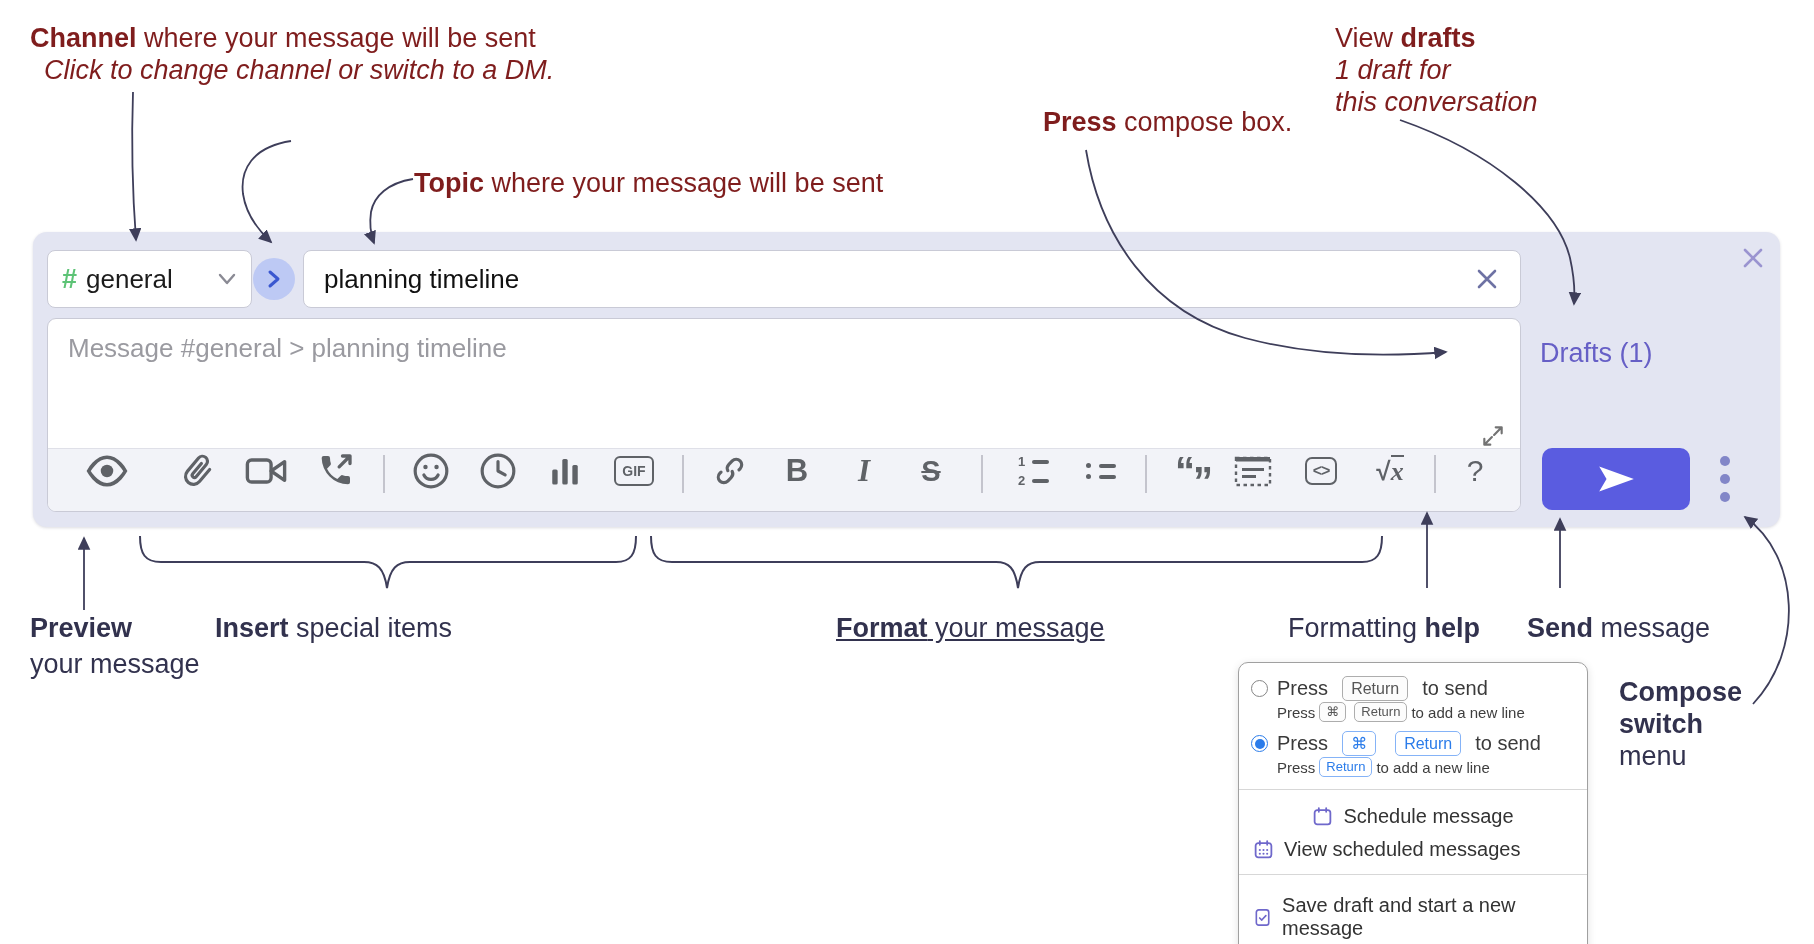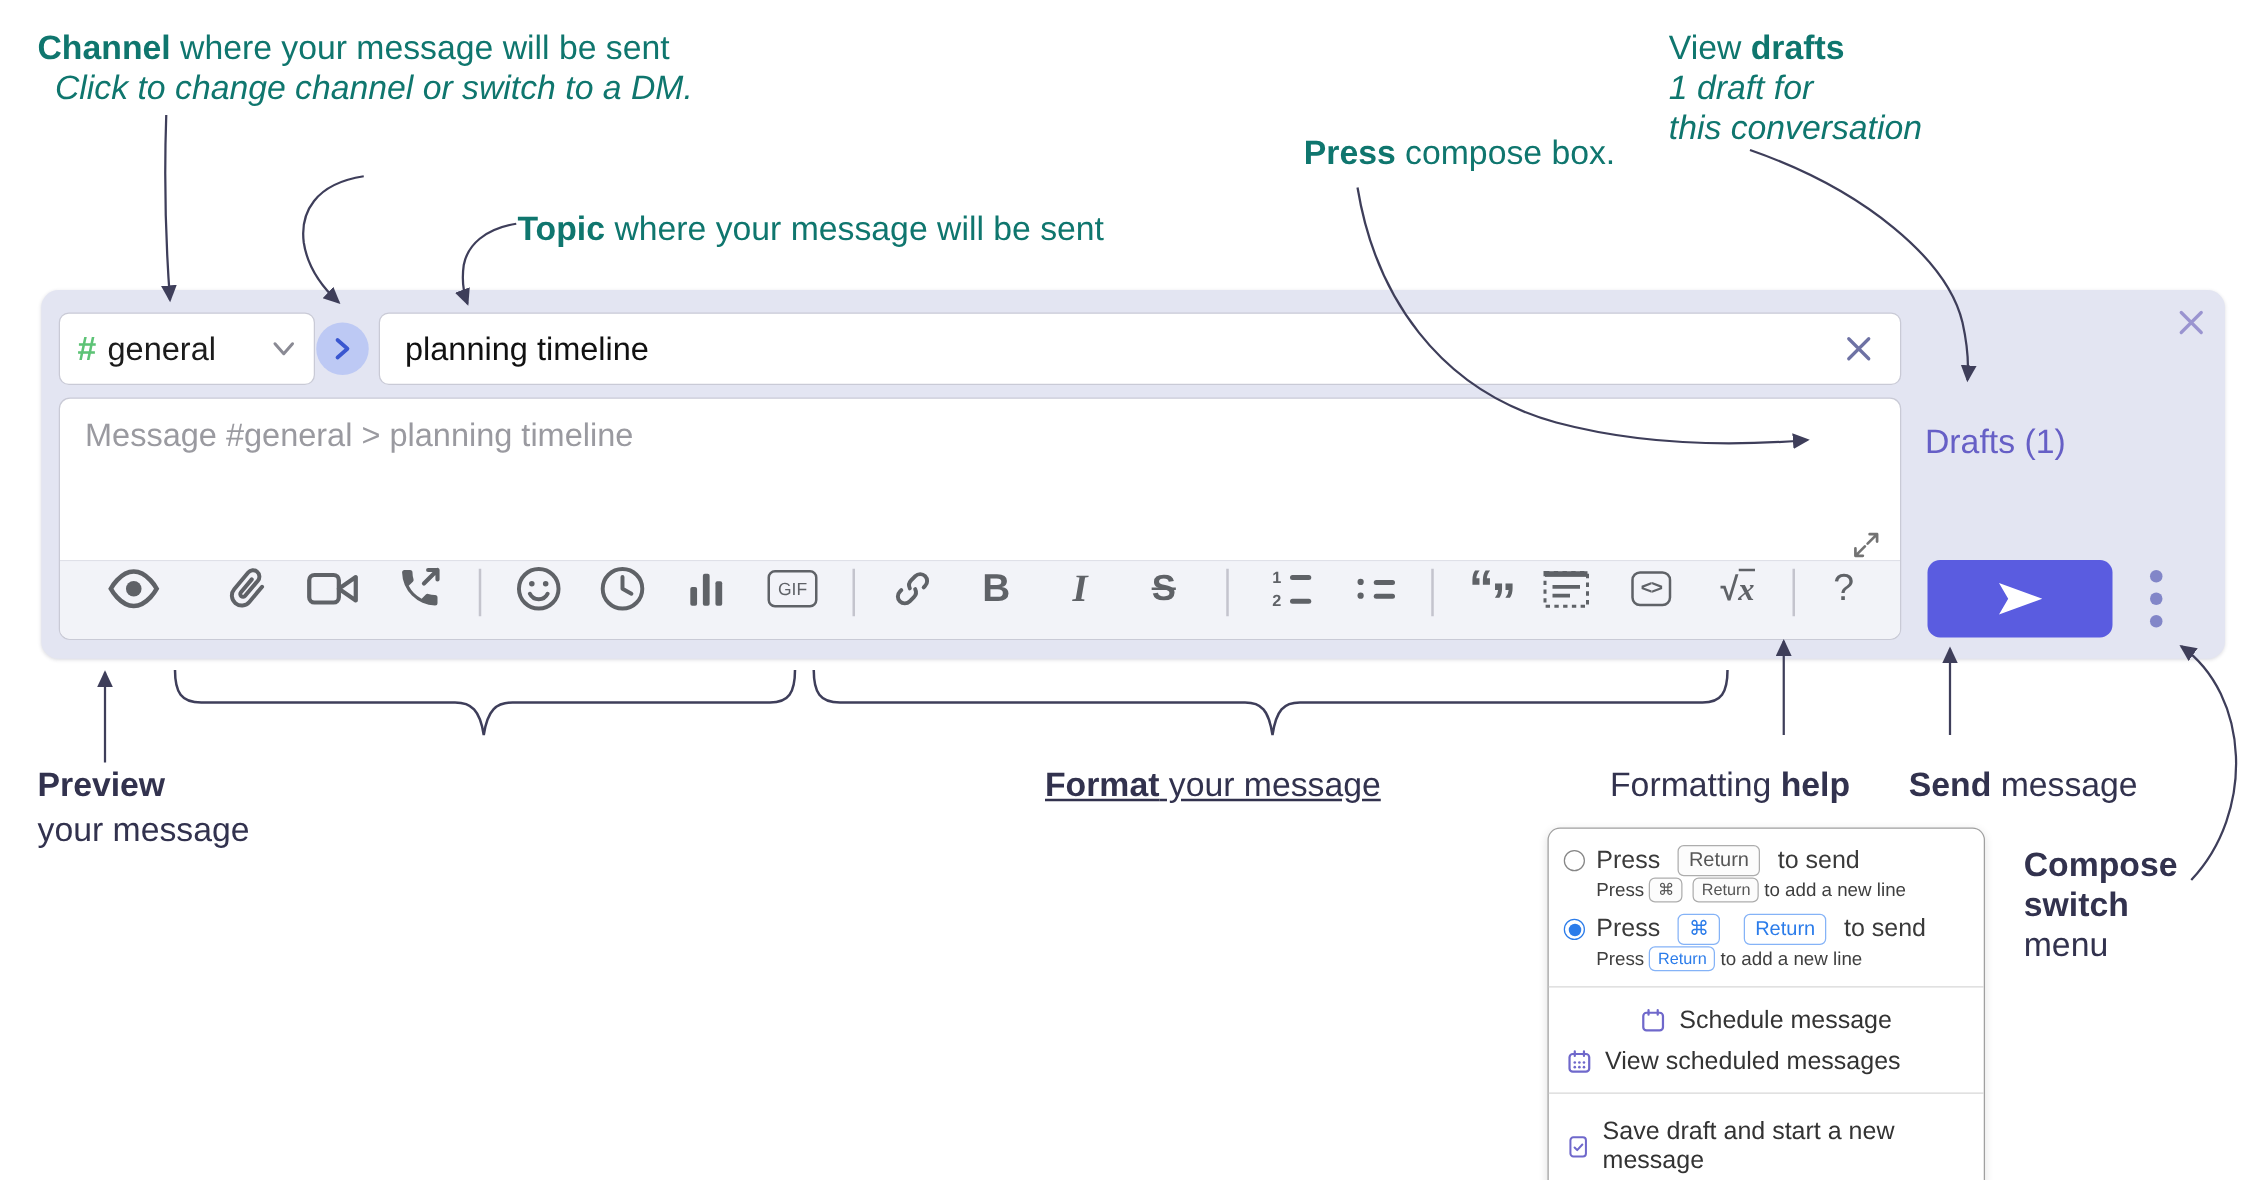--- a/index.html
+++ b/index.html
@@ -1,19 +1,19 @@
 <!DOCTYPE html>
 <html><head>
 <meta charset="utf-8">
 <style>
   html,body{margin:0;padding:0;background:#fff;}
   #canvas{position:relative;width:1814px;height:944px;overflow:hidden;
           font-family:"Liberation Sans",sans-serif;color:#32324e;}
   
-  .ann{position:absolute;font-size:27px;line-height:32px;color:#0f766e;white-space:nowrap;}
+  .ann{position:absolute;font-size:27px;line-height:32px;color:#7f1d1d;white-space:nowrap;}
   .ann .b{font-weight:bold;}
   .it{font-style:italic;}
   svg.overlay{position:absolute;left:0;top:0;pointer-events:none;}
   
   .compose{position:absolute;left:33px;top:232px;width:1747px;height:295px;
            background:#e3e5f2;border-radius:14px;box-shadow:0 1px 3px rgba(60,60,90,.18);}
   .whitebox{position:absolute;background:#fff;border:1px solid #c9cad6;box-sizing:border-box;}
   .chanbox{left:14px;top:18px;width:205px;height:58px;border-radius:8px;
            display:flex;align-items:center;padding:0 14px;gap:9px;}
   .hash{color:#5dc376;font-weight:bold;font-size:27px;}
@@ -29,21 +29,21 @@
   .toolbar{position:absolute;left:0;bottom:0;width:100%;height:63px;background:#f2f3f8;
            border-top:1px solid #dfe0e8;border-radius:0 0 8px 8px;box-sizing:border-box;}
   .tb{position:absolute;top:-6px;width:54px;height:56px;display:flex;align-items:center;
       justify-content:center;color:#5f6267;}
   .tdiv{position:absolute;top:6px;width:2px;height:38px;background:#c4c4cd;}
   .gB{font-weight:bold;font-size:31px;}
   .gI{font-family:"Liberation Serif",serif;font-style:italic;font-size:31px;font-weight:600;}
   .gS{font-size:29px;font-weight:600;text-decoration:line-through;}
   .gQ{font-weight:bold;font-size:40px;letter-spacing:-2px;line-height:10px;}
   .gQ .q2{display:inline-block;transform:translateY(10px);}
-  .gifbox{border:2.5px solid #5f6267;border-radius:6px;font-size:14px;font-weight:normal;
+  .gifbox{border:2.5px solid #5f6267;border-radius:6px;font-size:14px;font-weight:bold;
           padding:6px 6px;line-height:1;}
   .codebox{border:2.5px solid #5f6267;border-radius:7px;font-size:16px;font-weight:bold;
            padding:4px 6px;line-height:1;letter-spacing:-1px;}
   .math{font-size:26px;font-weight:600;}
   .math .mx{font-family:"Liberation Serif",serif;font-style:italic;border-top:2px solid #5f6267;}
   .ghelp{font-size:30px;color:#5f6267;}
   .nl{display:flex;flex-direction:column;gap:6px;}
   .nlr{display:flex;align-items:center;gap:6px;}
   .nld{font-size:13px;font-weight:bold;width:9px;text-align:center;line-height:1;}
   .nlb{width:17px;height:4px;border-radius:2px;background:#5f6267;}
@@ -289,20 +289,23 @@
       <path d="M6 6 L22 22 M22 6 L6 22" stroke="#9a94d0" stroke-width="2.6" stroke-linecap="round"></path>
     </svg>
   </div>
 
   <div class="ann2" style="left:30px;top:612px;">
     <span class="b">Preview</span>
   </div>
   <div class="ann2" style="left:30px;top:648px;">
     <span>your message</span>
   </div>
+  <div class="ann2" style="left:215px;top:612px;">
+    <span class="b">Insert</span><span> special items</span>
+  </div>
   <div class="ann2" style="left:836px;top:612px;text-decoration:underline;">
     <span class="b">Format</span><span> your message</span>
   </div>
   <div class="ann2" style="left:1288px;top:612px;">
     <span>Formatting </span><span class="b">help</span>
   </div>
   <div class="ann2" style="left:1527px;top:612px;">
     <span class="b">Send</span><span> message</span>
   </div>
   <div class="ann2" style="left:1619px;top:676px;">

